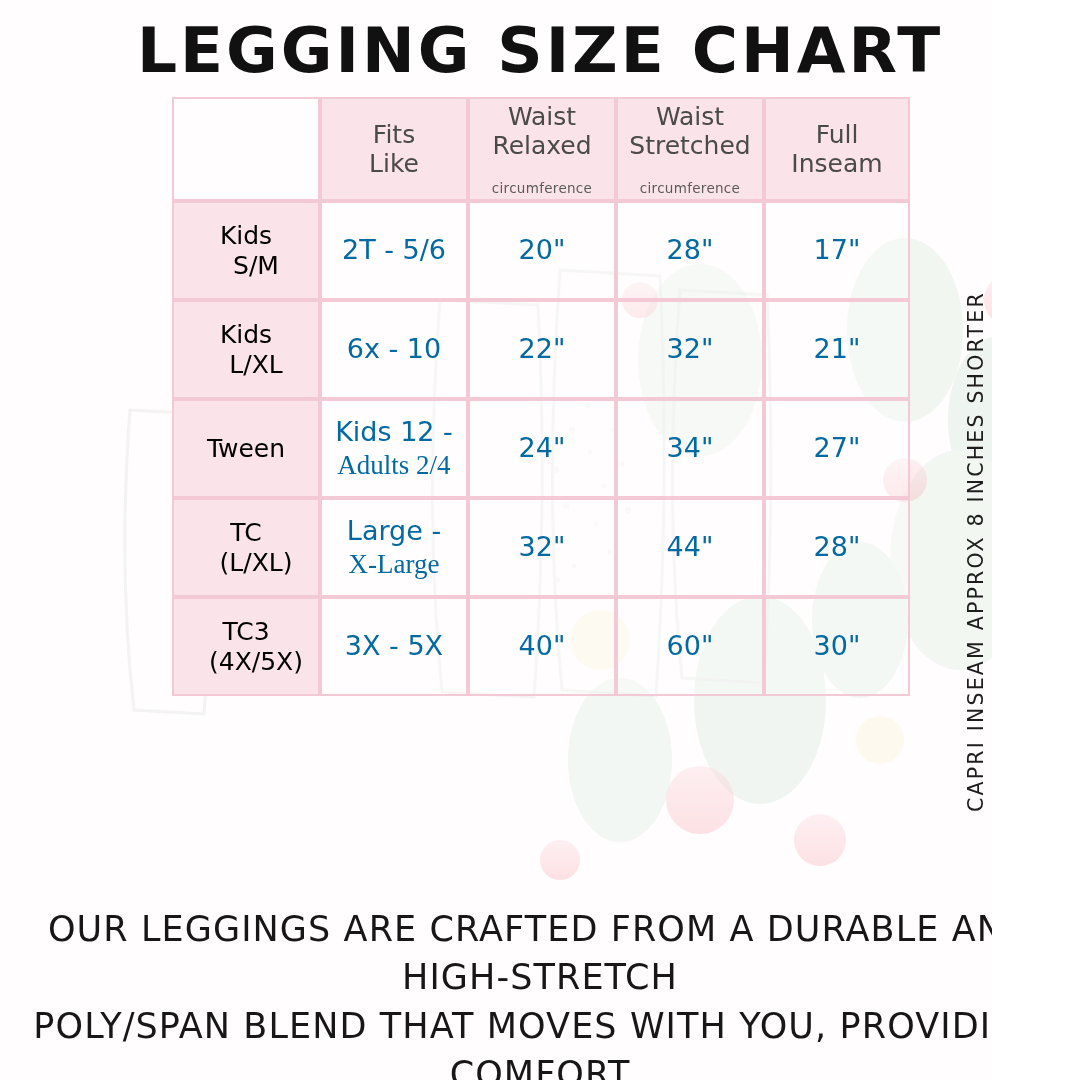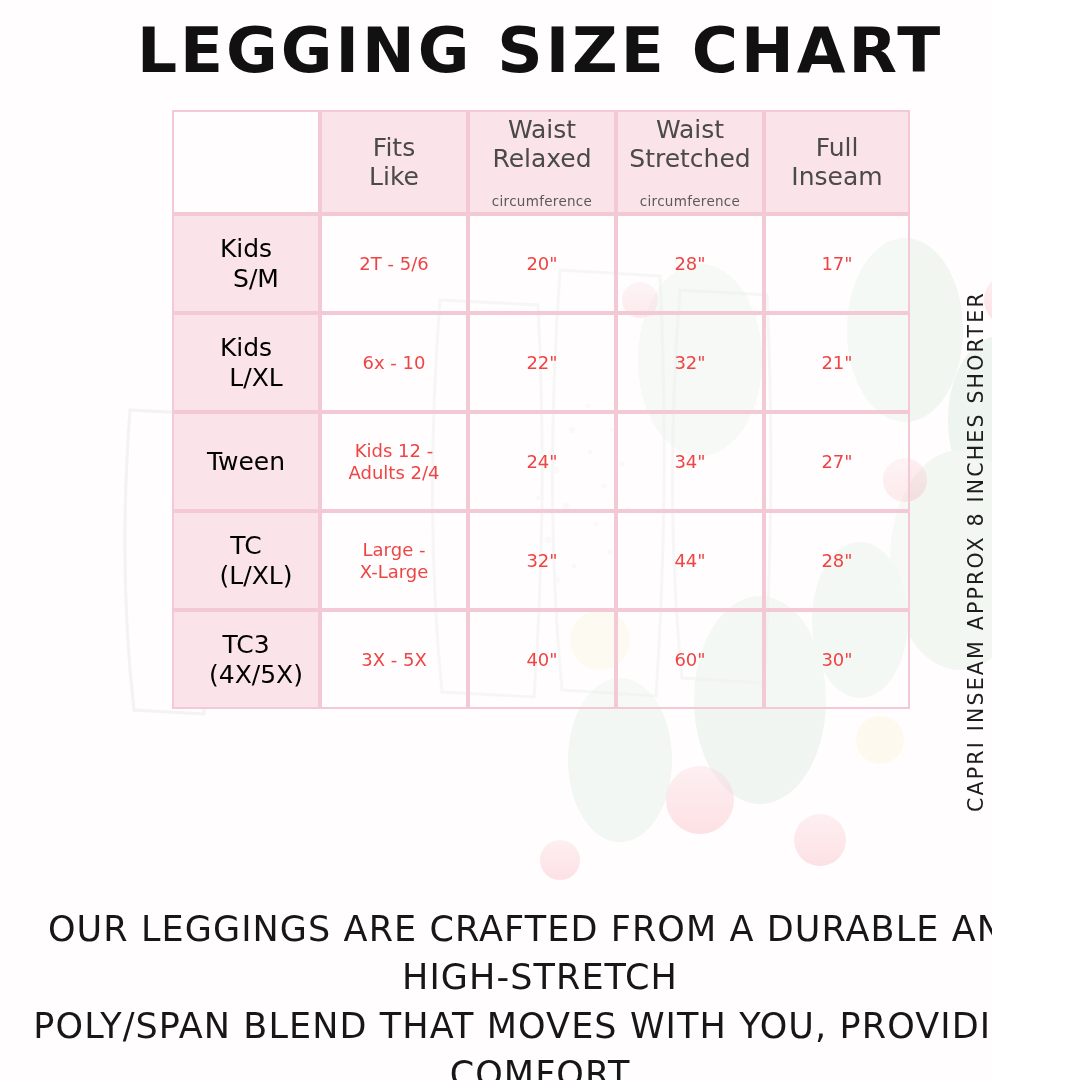--- a/index.html
+++ b/index.html
@@ -45,21 +45,21 @@
     font-weight: bold;
     font-size: 63px;
     letter-spacing: 3px;
     color: #111111;
     z-index: 5;
   }
 
   
   .chart-wrap {
     position: absolute;
-    top: 110px;
+    top: 97px;
     left: 172px;
     z-index: 4;
   }
   table.size-chart {
     border-collapse: separate;
     border-spacing: 0;
     table-layout: fixed;
   }
   table.size-chart td, table.size-chart th {
     border: 2px solid #f3c9d6;
@@ -102,25 +102,25 @@
     background: #fbe3ea;
     height: 95px;
     font-size: 25px;
     line-height: 1.2;
     color: #000000;
   }
   tbody th.rowhead .line2 { display: block; margin-left: 20px; }
 
   tbody td.cell {
     background: rgba(255,255,255,0.30);
-    font-size: 18px;
+    font-size: 27px;
     line-height: 1.2;
-    color: #ef4444;
-  }
-  tbody td.cell .line2 { display: block; }
+    color: #0369a1;
+  }
+  tbody td.cell .line2 { display: block; font-family: Liberation Serif, serif; }
 
   
   .side-note {
     position: absolute;
     right: 18px;
     top: 252px;
     width: 40px;
     height: 560px;
     z-index: 6;
   }

